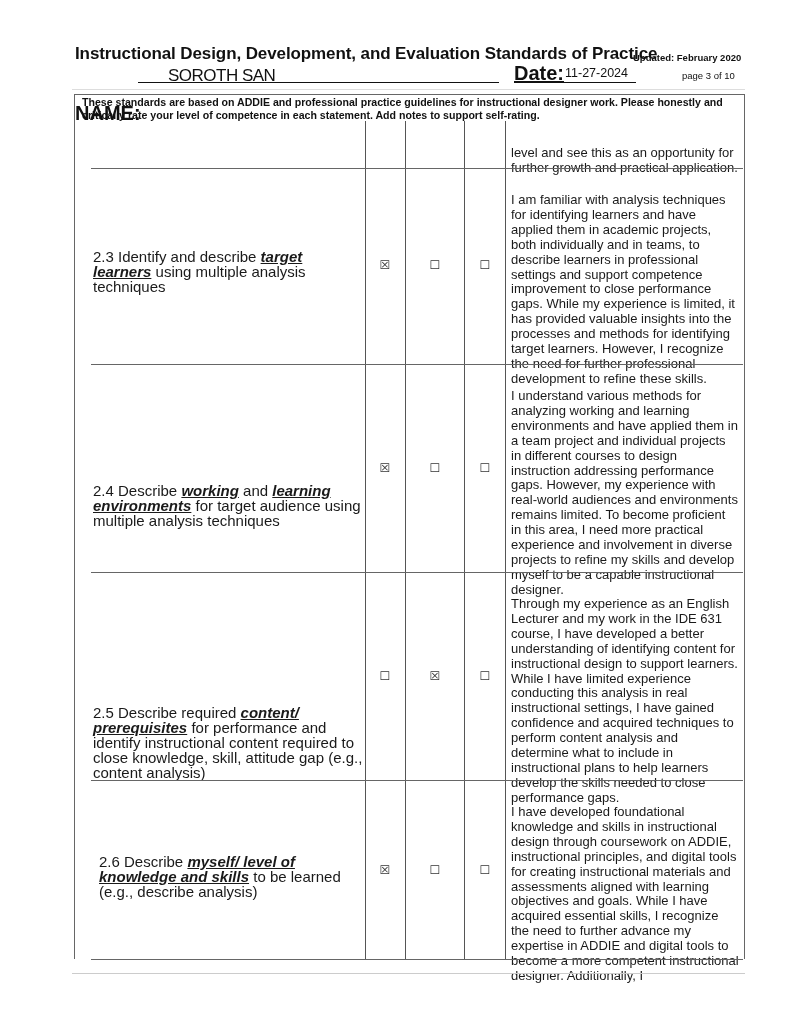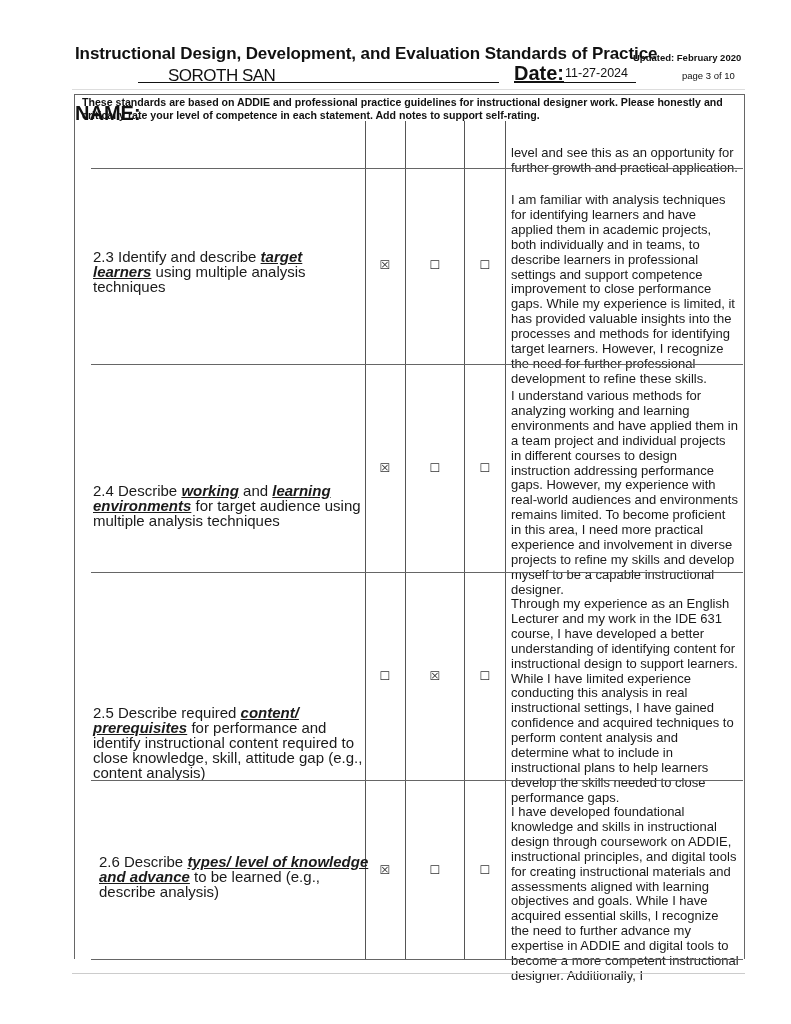--- a/index.html
+++ b/index.html
@@ -67,21 +67,21 @@
     <div class="cb" style="left: 428px; top: 462px;">☐</div>
     <div class="cb" style="left: 478px; top: 462px;">☐</div>
     <div class="notes" style="top: 365px;"> I understand various methods for analyzing working and learning environments and have applied them in a team project and individual projects in different courses to design instruction addressing performance gaps. However, my experience with real-world audiences and environments remains limited. To become proficient in this area, I need more practical experience and involvement in diverse projects to refine my skills and develop myself to be a capable instructional designer.</div>
     <div class="hline" style="top: 572px;"></div>
     <div class="stmt" style="top: 678px; margin-top: 28px;"><span>2.5 Describe required </span><b>content/ prerequisites</b><span> for performance and identify instructional content required to close knowledge, skill, attitude gap (e.g., content analysis)</span></div>
     <div class="cb" style="left: 378px; top: 670px;">☐</div>
     <div class="cb" style="left: 428px; top: 670px;">☒</div>
     <div class="cb" style="left: 478px; top: 670px;">☐</div>
     <div class="notes" style="top: 573px;">Through my experience as an English Lecturer and my work in the IDE 631 course, I have developed a better understanding of identifying content for instructional design to support learners. While I have limited experience conducting this analysis in real instructional settings, I have gained confidence and acquired techniques to perform content analysis and determine what to include in instructional plans to help learners develop the skills needed to close performance gaps.</div>
     <div class="hline" style="top: 780px;"></div>
-    <div class="stmt" style="top: 855px; left: 99px;"><span>2.6 Describe </span><b>types/ level of knowledge and advance</b><span> to be learned (e.g., describe analysis)</span></div>
+    <div class="stmt" style="top: 855px; left: 99px;"><span>2.6 Describe </span><b>myself/ level of knowledge and skills</b><span> to be learned (e.g., describe analysis)</span></div>
     <div class="cb" style="left: 378px; top: 864px;">☒</div>
     <div class="cb" style="left: 428px; top: 864px;">☐</div>
     <div class="cb" style="left: 478px; top: 864px;">☐</div>
     <div class="notes" style="top: 781px;">I have developed foundational knowledge and skills in instructional design through coursework on ADDIE, instructional principles, and digital tools for creating instructional materials and assessments aligned with learning objectives and goals. While I have acquired essential skills, I recognize the need to further advance my expertise in ADDIE and digital tools to become a more competent instructional designer. Additionally, I</div>
     <div class="hline" style="top: 959px;"></div>
   </div>
 
 <div class="bottom-faint"></div>
 
 </body></html>

